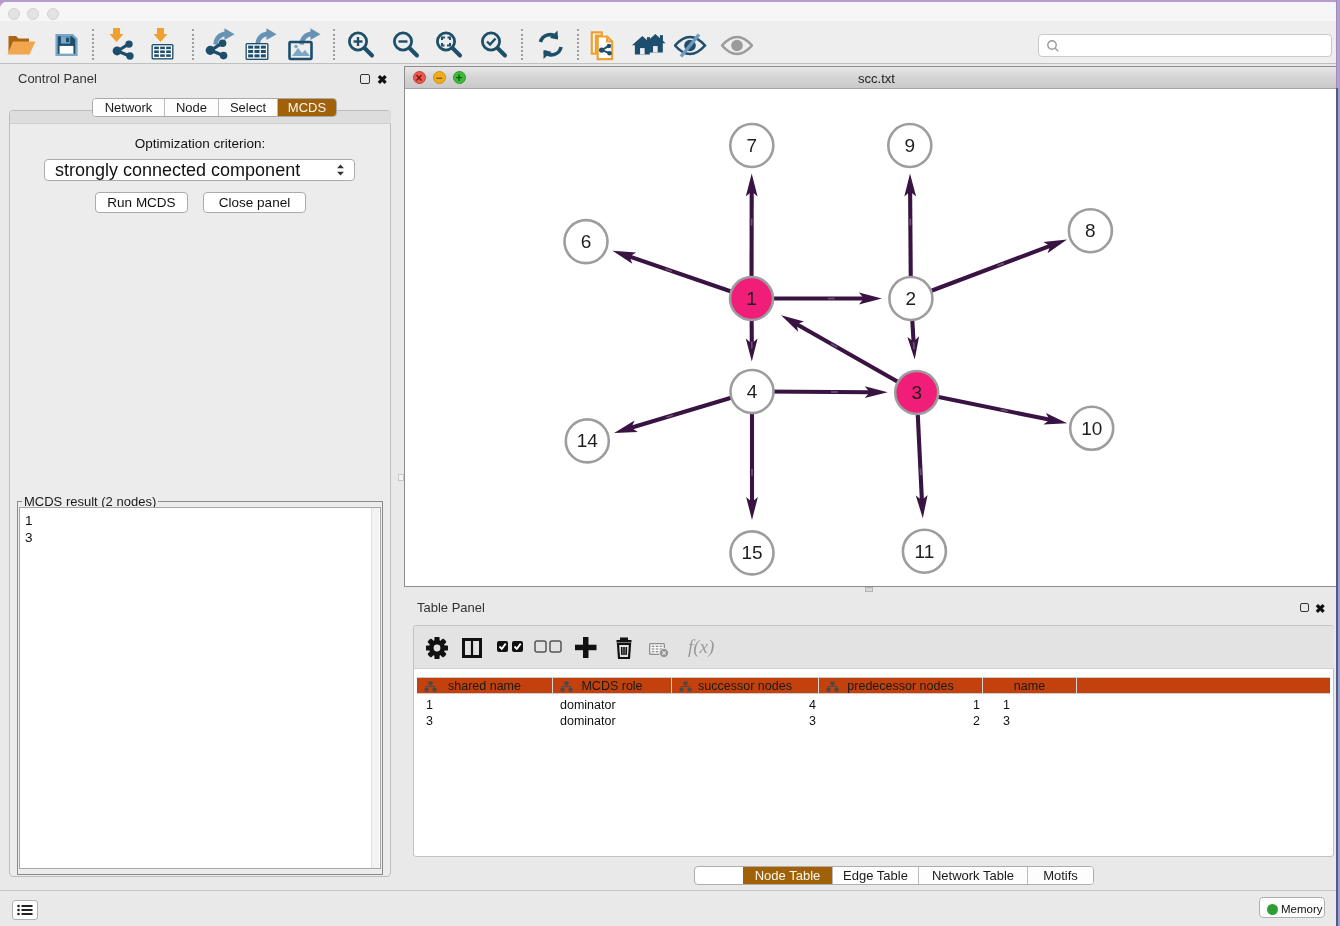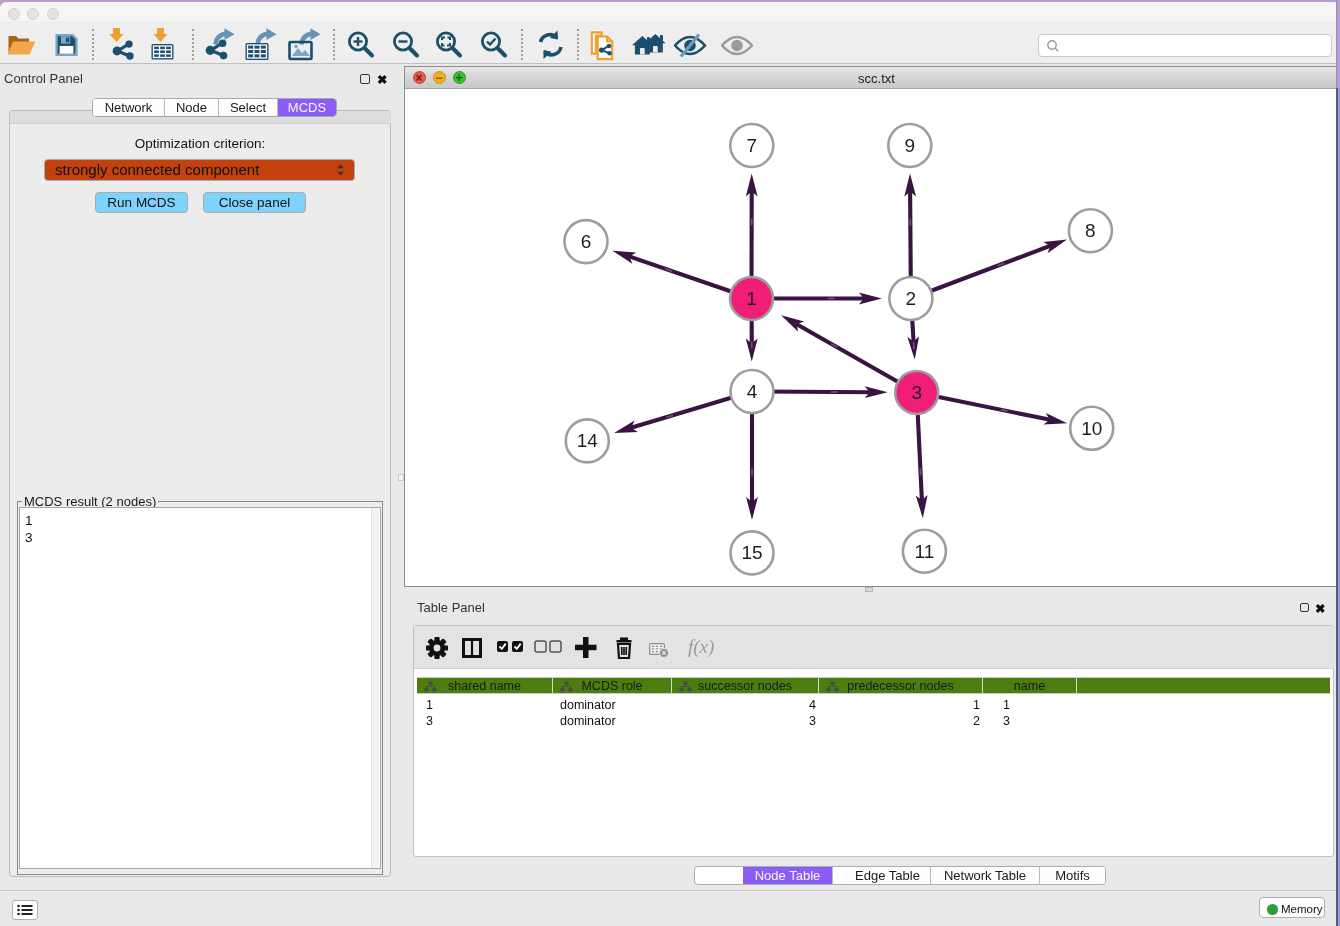--- a/index.html
+++ b/index.html
@@ -8,32 +8,32 @@
 .abs { position:absolute; }
 
 #titlebar { position:absolute; left:0; top:1.5px; width:1340px; height:21px; background:#f6f6f6; border-radius:6.5px 6.5px 0 0; }
 .tl { position:absolute; top:6.5px; width:12px; height:12px; border-radius:50%; background:#e3e3e3; border:1px solid #d2d2d2; }
 #apptitle { position:absolute; top:4px; left:0; width:1340px; text-align:center; font-size:13.5px; color:#b2b2b2; }
 
 #toolbar { position:absolute; left:0; top:21px; width:1340px; height:43px; background:#eeeeee; border-bottom:1px solid #c0c0c0; }
 .sep { position:absolute; top:29px; height:31px; width:0; border-left:2px dotted #9f9f9f; }
 #searchbox { position:absolute; left:1038px; top:33.5px; width:294px; height:23.5px; background:#fff; border:1px solid #c9c9c9; border-radius:4px; }
 
-#cpanel-title { position:absolute; left:4px; top:71px; font-size:13px; color:#333; }
+#cpanel-title { position:absolute; left:18px; top:71px; font-size:13px; color:#333; }
 #cp-max { position:absolute; left:360px; top:74px; width:10px; height:10px; border:1.6px solid #333; border-radius:2px; }
 #cp-close { position:absolute; left:377px; top:72px; font-size:12.5px; color:#111; font-weight:bold; }
 #cp-body { position:absolute; left:9px; top:110px; width:382px; height:767px; background:#ececec; border:1px solid #bcbcbc; border-radius:4px; }
 #cp-band { position:absolute; left:9.5px; top:110.5px; width:381px; height:13px; background:#dddddd; border-bottom:1px solid #cfcfcf; border-radius:4px 4px 0 0; }
 #tabs { position:absolute; left:92px; top:98px; height:19px; display:flex; border:1px solid #a9a9a9; border-radius:4px; overflow:hidden; background:#fff; }
 .tab { height:100%; display:flex; align-items:center; justify-content:center; font-size:13px; color:#1a1a1a; background:#fdfdfd; border-right:1px solid #bbb; }
 .tab:last-child { border-right:none; }
-.tabsel { background:#8b5cf6; color:#f6f6f6; }
+.tabsel { background:#a16207; color:#f6f6f6; }
 #optlabel { position:absolute; left:0px; top:136px; width:400px; text-align:center; font-size:13.5px; color:#111; }
-#combo { position:absolute; left:44px; top:159px; width:311px; height:22px; background:#c2410c; border:1px solid #ababab; border-radius:4px; font-size:15px; color:#111; line-height:20px; padding-left:10px; }
-.btn { position:absolute; height:21px; background:#7dd3fc; border:1px solid #ababab; border-radius:4px; font-size:13.5px; color:#111; text-align:center; line-height:19px; }
+#combo { position:absolute; left:44px; top:159px; width:311px; height:22px; background:#ffffff; border:1px solid #ababab; border-radius:4px; font-size:18px; color:#111; line-height:20px; padding-left:10px; }
+.btn { position:absolute; height:21px; background:#ffffff; border:1px solid #ababab; border-radius:4px; font-size:13.5px; color:#111; text-align:center; line-height:19px; }
 #fieldset { position:absolute; left:17px; top:501px; width:366px; height:374px; border:1px solid #8a8a8a; }
 #fieldlegend { position:absolute; left:22px; top:494px; background:#ececec; font-size:13px; color:#1a1a1a; padding:0 2px; }
 #mcdslist { position:absolute; left:19px; top:507px; width:362px; height:362px; background:#fff; border:1px solid #a6a6a6; font-size:13.5px; color:#111; padding:3.5px 0 0 5px; line-height:17px; }
 #mcdsscroll { position:absolute; left:371px; top:508px; width:8px; height:360px; background:#f2f2f2; border-left:1px solid #e0e0e0; }
 
 #vhandle { position:absolute; left:398px; top:474px; width:6px; height:7px; background:#f4f4f4; border:1px solid #c7c7c7; }
 
 #netwin { position:absolute; left:404px; top:66px; width:936px; height:521px; border:1px solid #8d8d8d; border-right:none; background:#fff; }
 #nw-titlebar { position:absolute; left:0; top:0; width:100%; height:22px; background:linear-gradient(#e7e7e7 0%,#d6d6d6 45%,#c9c9c9 100%); border-bottom:1px solid #a5a5a5; }
 #nw-title { position:absolute; top:4px; left:0; width:100%; text-align:center; font-size:13px; color:#222;padding-left:8px; }
@@ -42,21 +42,21 @@
 #nw-rightedge { position:absolute; left:1336.3px; top:88px; width:1.4px; height:838px; background:#4f598a; z-index:60; }
 #nw-rightedge2 { position:absolute; left:1337.7px; top:88px; width:2.3px; height:838px; background:#98a0c8; z-index:60; }
 #rightcol-top { position:absolute; left:1336.3px; top:0; width:3.7px; height:88px; background:#b59fd0; border-left:0.8px solid #9f8cba; z-index:60; }
 #nw-grip { position:absolute; left:865px; top:587px; width:8px; height:5px; background:#d7d7d7; border:1px solid #b5b5b5; }
 
 #tp-title { position:absolute; left:417px; top:600px; font-size:13px; color:#333; }
 #tp-max { position:absolute; left:1300px; top:603px; width:9px; height:9px; border:1.6px solid #333; border-radius:2px; }
 #tp-close { position:absolute; left:1315px; top:601px; font-size:12.5px; color:#111; font-weight:bold; }
 #tp-body { position:absolute; left:413px; top:625px; width:921px; height:232px; background:#fff; border:1px solid #c2c2c2; border-radius:3px; }
 #tp-toolbar { position:absolute; left:413.5px; top:625.5px; width:920px; height:43px; background:#e3e3e3; border-bottom:1px solid #d0d0d0; border-radius:3px 3px 0 0; }
-#tp-header { position:absolute; left:417px; top:677px; width:913px; height:17px; background:#4d7c0f; border-top:1px solid #ccc; border-bottom:1px solid #ccc; display:flex; }
+#tp-header { position:absolute; left:417px; top:677px; width:913px; height:17px; background:#c2410c; border-top:1px solid #ccc; border-bottom:1px solid #ccc; display:flex; }
 .th { position:relative; height:100%; border-right:1px solid #d4d4d4; text-align:center; line-height:16px; font-size:12.5px; color:#1a1a1a; }
 .th svg { position:absolute; left:7px; top:3px; }
 .trow { position:absolute; left:417px; width:913px; height:16px; font-size:12.5px; color:#111; }
 .td { position:absolute; top:1.5px; }
 
 #btabs { position:absolute; left:694px; top:866px; height:19px; display:flex; border:1px solid #adadad; border-radius:4px; overflow:hidden; background:#fff;padding-left:48px; }
 
 #statussep { position:absolute; left:0; top:889.5px; width:1340px; height:1.5px; background:#c6c6c6; }
 #listbtn { position:absolute; left:12px; top:900px; width:26px; height:20px; background:#fdfdfd; border:1px solid #b0b0b0; border-radius:3px; }
 #membtn { position:absolute; left:1259px; top:897px; width:66px; height:21px; background:#fdfdfd; border:1px solid #b0b0b0; border-radius:4px; font-size:12.5px; color:#111; }
@@ -421,21 +421,21 @@
 <div class="trow" style="top:712px;">
   <span class="td" style="left:9px;">3</span>
   <span class="td" style="left:143px;">dominator</span>
   <span class="td" style="left:381px; width:18px; text-align:right;">3</span>
   <span class="td" style="left:545px; width:18px; text-align:right;">2</span>
   <span class="td" style="left:586px;">3</span>
 </div>
 
 <div id="btabs">
   <div class="tab tabsel" style="width:90px;">Node Table</div>
-  <div class="tab" style="width:86px;margin-left:12px;">Edge Table</div>
+  <div class="tab" style="width:86px;">Edge Table</div>
   <div class="tab" style="width:109px;">Network Table</div>
   <div class="tab" style="width:65px;">Motifs</div>
 </div>
 
 <div id="statussep"></div>
 <div id="listbtn">
   <svg width="16" height="12" style="position:absolute;left:4px;top:3px" viewBox="0 0 16 12">
       <circle cx="1.5" cy="2" r="1.3" fill="#222"></circle>
       <circle cx="1.5" cy="6" r="1.3" fill="#222"></circle>
       <circle cx="1.5" cy="10" r="1.3" fill="#222"></circle>

